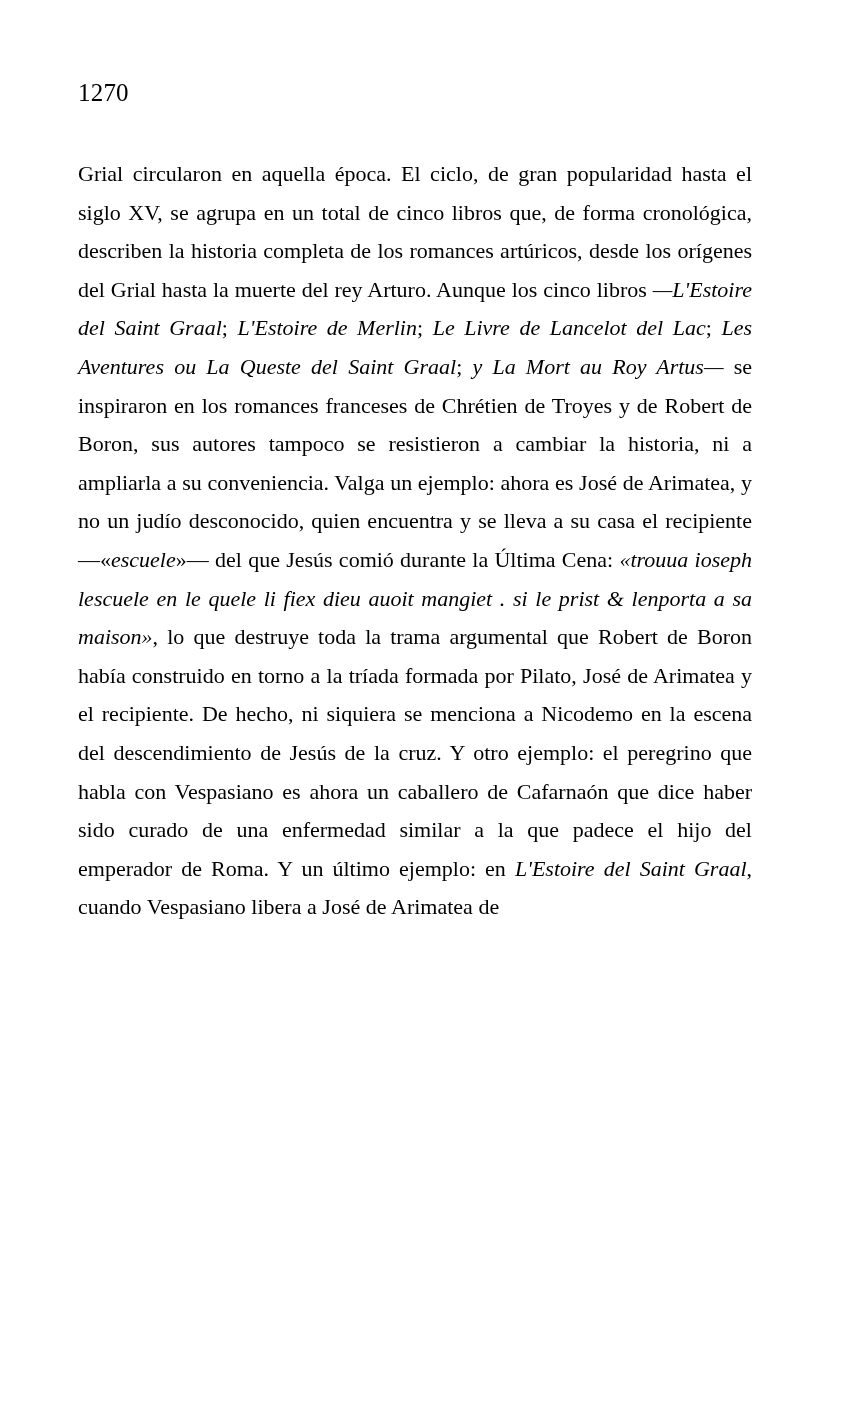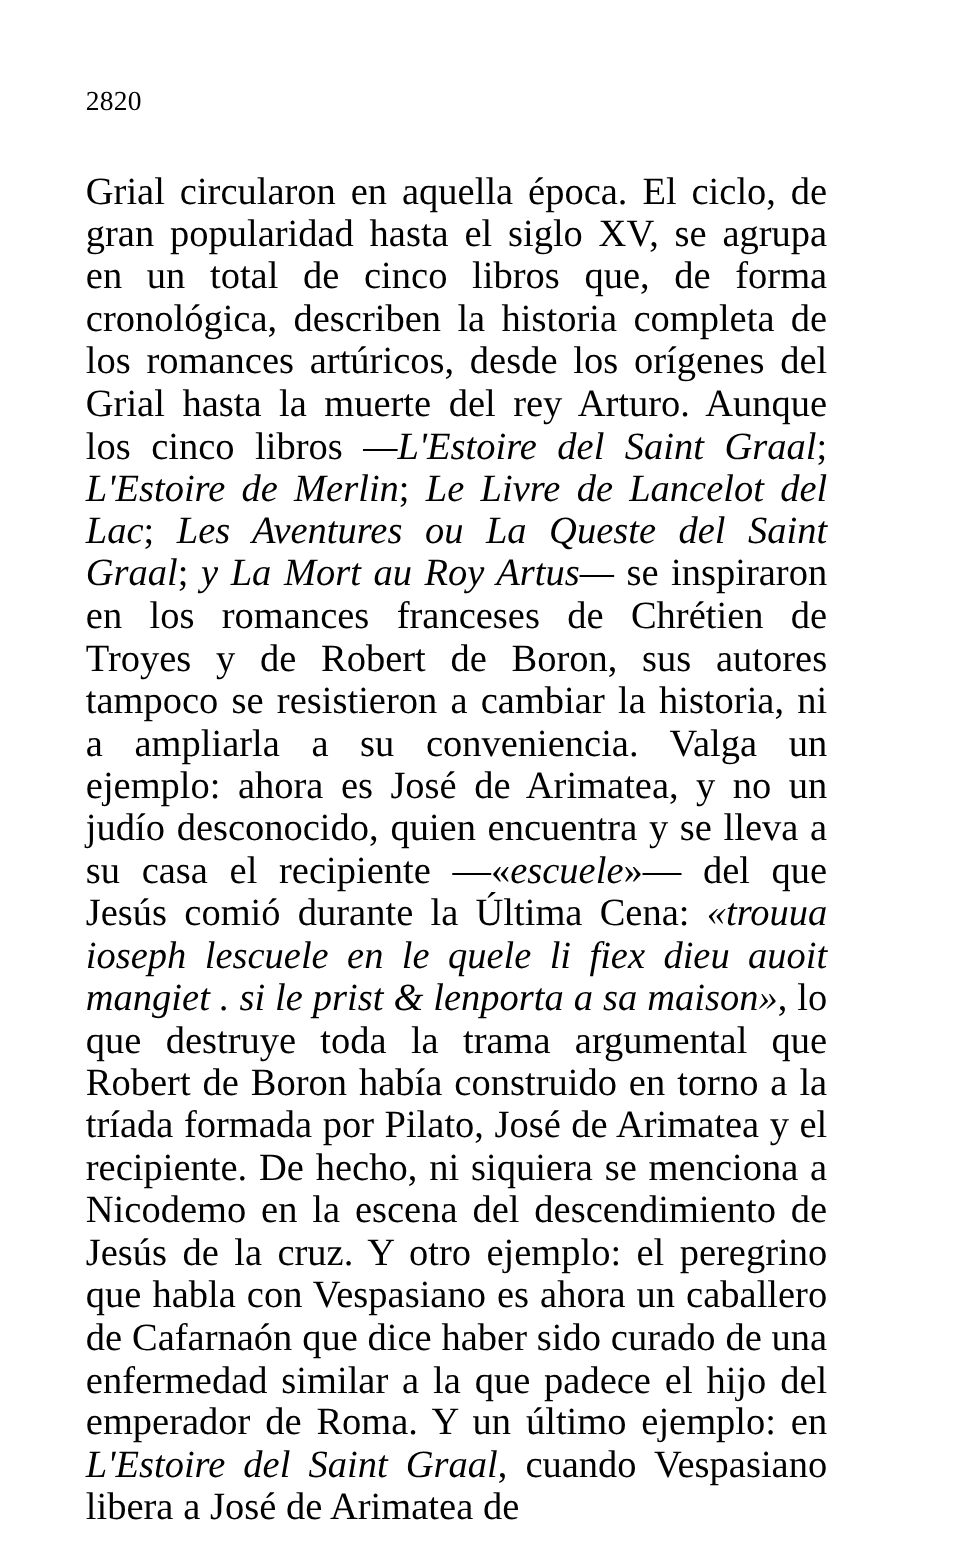--- a/index.html
+++ b/index.html
@@ -33,35 +33,35 @@
   .body-col {
     position: absolute;
     left: 78px;
     top: 155px;
     width: 674px;
   }
   .para {
     margin: 0;
     text-align: justify;
     text-justify: inter-word;
-    font-size: 35px;
+    font-size: 22px;
     line-height: 38.6px;
     color: #000000;
     hyphens: none;
     -webkit-hyphens: none;
     word-spacing: 0.1px;
   }
   .para i, .para em {
     font-style: italic;
   }
 </style>
 </head>
 <body>
 
 <div class="page">
 
-  <div class="folio">2820</div>
+  <div class="folio">1270</div>
 
   <div class="body-col">
     <p class="para"><span>Grial circularon en aquella época. El ciclo, de gran popularidad hasta el siglo XV, se agrupa en un total de cinco libros que, de forma cronológica, describen la historia completa de los romances artúricos, desde los orígenes del Grial hasta la muerte del rey Arturo. Aunque los cinco libros </span><i>—L'Estoire del Saint Graal</i><span>; </span><i>L'Estoire de Merlin</i><span>; </span><i>Le Livre de Lancelot del Lac</i><span>; </span><i>Les Aventures ou La Queste del Saint Graal</i><span>; </span><i>y La Mort au Roy Artus—</i><span> se inspiraron en los romances franceses de Chrétien de Troyes y de Robert de Boron, sus autores tampoco se resistieron a cambiar la historia, ni a ampliarla a su conveniencia. Valga un ejemplo: ahora es José de Arimatea, y no un judío desconocido, quien encuentra y se lleva a su casa el recipiente —«</span><i>escuele</i><span>»— del que Jesús comió durante la Última Cena: </span><i>«trouua ioseph lescuele en le quele li fiex dieu auoit mangiet . si le prist &amp; lenporta a sa maison»</i><span>, lo que destruye toda la trama argumental que Robert de Boron había construido en torno a la tríada formada por Pilato, José de Arimatea y el recipiente. De hecho, ni siquiera se menciona a Nicodemo en la escena del descendimiento de Jesús de la cruz. Y otro ejemplo: el peregrino que habla con Vespasiano es ahora un caballero de Cafarnaón que dice haber sido curado de una enfermedad similar a la que padece el hijo del emperador de Roma. Y un último ejemplo:  en </span><i>L'Estoire del Saint Graal</i><span>, cuando Vespasiano libera a José de Arimatea de</span></p>
   </div>
 
 </div>
 
 </body></html>

